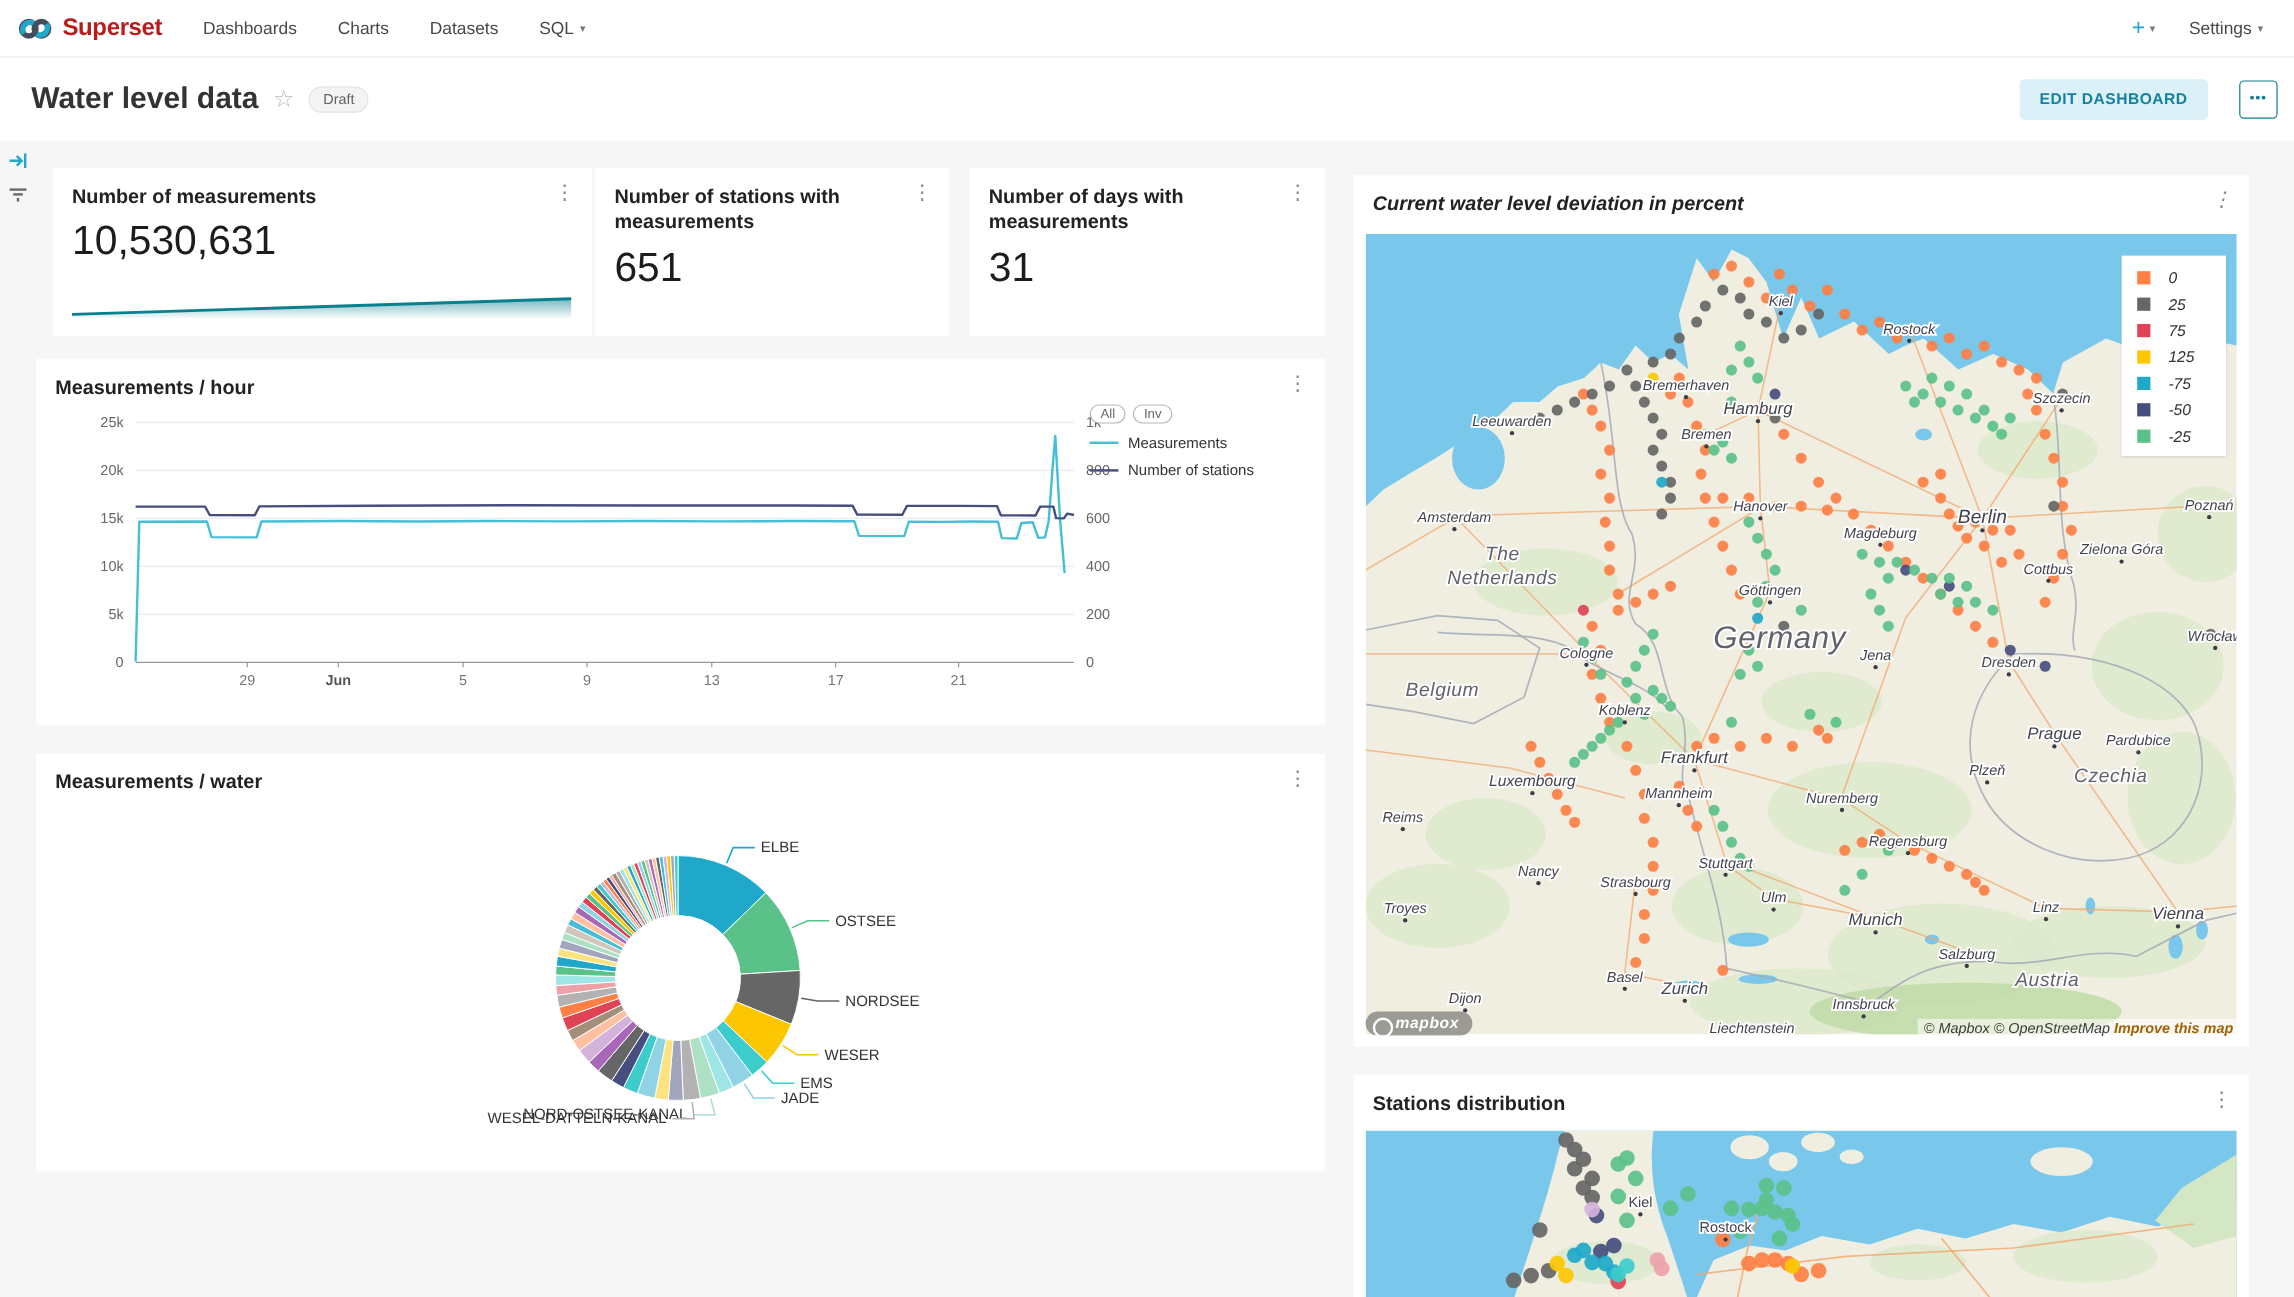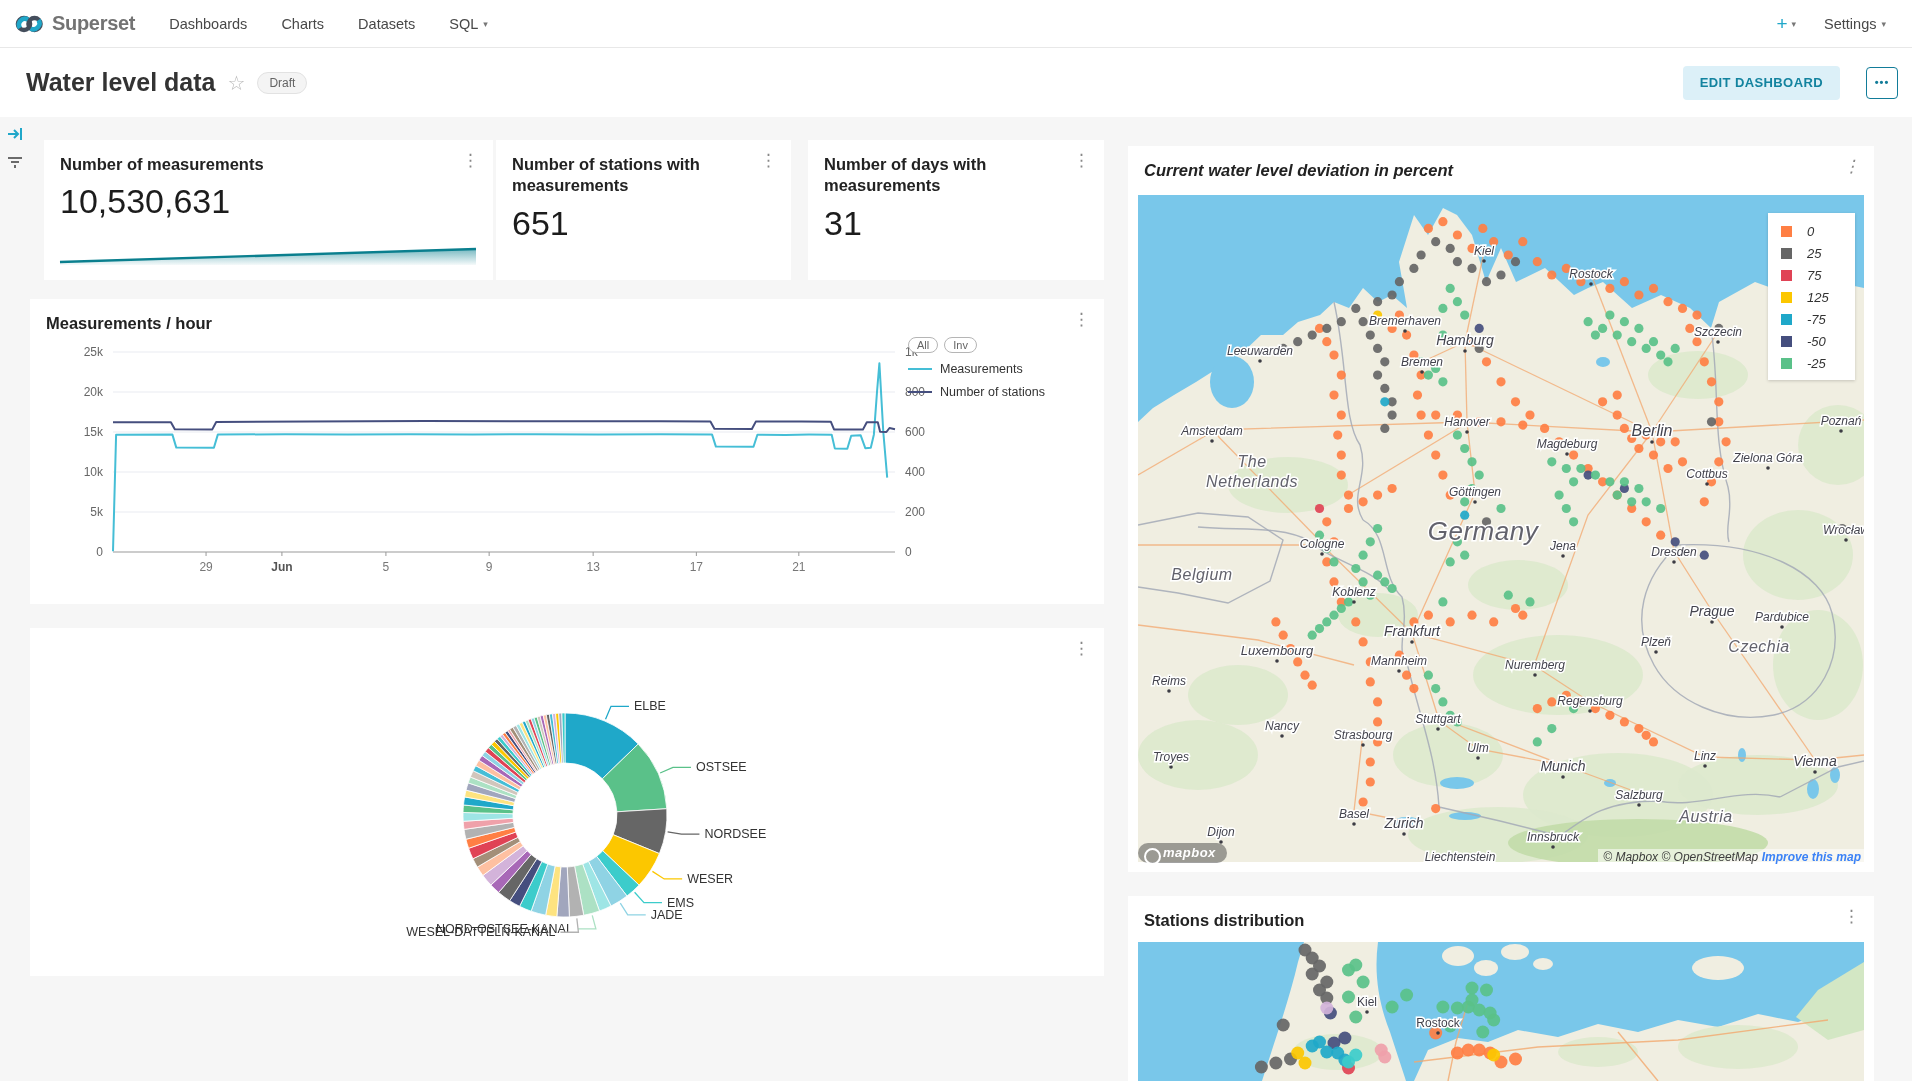--- a/index.html
+++ b/index.html
@@ -4,21 +4,21 @@
 <style>
   * { margin:0; padding:0; box-sizing:border-box; }
   html,body { width:1912px; height:1081px; overflow:hidden; background:#fff;
     font-family:"Liberation Sans", sans-serif; color:#333; }
   
   .navbar { position:absolute; top:0; left:0; right:0; height:48px; background:#fff;
     border-bottom:1px solid #e8e8e8; display:flex; align-items:center; justify-content:space-between;
     padding:0 26px 0 14px; z-index:30; }
   .nav-left { display:flex; align-items:center; gap:34px; }
   .logo { display:flex; align-items:center; gap:8px; cursor:pointer; }
-  .brand { font-size:20px; font-weight:bold; color:#737373; letter-spacing:-0.3px; }
+  .brand { font-size:20px; font-weight:bold; color:#b91c1c; letter-spacing:-0.3px; }
   .nav-item { font-size:14.5px; color:#484848; cursor:pointer; text-decoration:none; display:flex; align-items:center; gap:5px; }
   .caret { font-size:9px; color:#777; }
   .nav-right { display:flex; align-items:center; gap:28px; }
   .plus-menu { color:#20A7C9; font-size:19px; display:flex; align-items:center; gap:4px; cursor:pointer; }
   .settings-menu { font-size:14.5px; color:#484848; display:flex; align-items:center; gap:5px; cursor:pointer; }
   
   .page-header { position:absolute; top:48px; left:0; right:0; height:69px; background:#fff;
     display:flex; align-items:center; padding:0 14px 0 26px; z-index:20; }
   .page-title { font-size:25px; font-weight:bold; color:#333; }
   .fav-star { font-size:20px; color:#b9b9b9; margin-left:12px; cursor:pointer; }
@@ -68,21 +68,21 @@
   .map-legend-row { display:flex; align-items:center; margin-bottom:7px; }
   .map-legend-row:last-child { margin-bottom:0; }
   .map-swatch { width:11px; height:11px; }
   .map-legend-label { font-size:13px; color:#333; margin-left:15px; min-width:34px; }
   .mapbox-logo { position:absolute; left:10px; bottom:9px; background:rgba(70,70,70,0.5); color:#fff;
     border-radius:12px; font-size:13px; font-weight:bold; letter-spacing:0.5px; padding:2px 11px 3px 25px; z-index:5; }
   .mapbox-logo::before { content:""; position:absolute; left:6px; top:5px; width:13px; height:13px;
     border:2px solid #fff; border-radius:50%; }
   .map-attrib { position:absolute; right:8px; bottom:7px; font-size:12px; color:#3d3d3d;
     background:rgba(255,255,255,0.55); padding:1px 5px; z-index:5; }
-  .map-attrib b { color:#3b82f6; }
+  .map-attrib b { color:#a16207; }
 </style>
 </head>
 <body>
 
 <nav class="navbar">
   <div class="nav-left">
     <span class="logo">
       <svg width="30" height="28" viewBox="0 0 30 28">
         <circle cx="10" cy="14" r="6" fill="none" stroke="#444e5c" stroke-width="4.6"></circle>
         <circle cx="20.5" cy="14" r="6" fill="none" stroke="#444e5c" stroke-width="4.6"></circle>
@@ -216,20 +216,21 @@
         <span class="legend-label">Measurements</span>
       </div>
       <div class="legend-item">
         <span class="legend-swatch" style="border-color:#454E7E"></span>
         <span class="legend-label">Number of stations</span>
       </div>
     </div>
   </section>
 
   <section class="panel" id="water-panel">
+    <div class="panel-title">Measurements / water</div>
     <span class="dots-menu">⋮</span>
     <svg id="water-svg" viewBox="0 0 1074 348">
         <path d="M535,85 A102,102 0 0 1 608.2270161525731,115.99433751178151 L572.3314199993509,150.80103480992784 A52,52 0 0 0 535,135 Z" fill="#1FA8C9" stroke="#fff" stroke-width="0.8"></path>
         <polyline points="575.5377308224387,91.22582613372482 580.9947330485362,78.33314888249548 598.9947330485362,78.33314888249548" fill="none" stroke="#1FA8C9" stroke-width="1.3"></polyline>
         <text x="603.9947330485362" y="82.33314888249548" text-anchor="start" font-size="12.5" fill="#333" font-family="Liberation Sans">ELBE</text>
         <path d="M608.2270161525731,115.99433751178151 A102,102 0 0 1 636.8065395311785,180.72078757433792 L586.9013730943263,183.79883288103503 A52,52 0 0 0 572.3314199993509,150.80103480992784 Z" fill="#5AC189" stroke="#fff" stroke-width="0.8"></path>
         <polyline points="630.1385623227542,144.992215493323 642.9456764815865,139.33732142511647 660.9456764815865,139.33732142511647" fill="none" stroke="#5AC189" stroke-width="1.3"></polyline>
         <text x="665.9456764815865" y="143.33732142511647" text-anchor="start" font-size="12.5" fill="#333" font-family="Liberation Sans">OSTSEE</text>
         <path d="M636.8065395311785,180.72078757433792 A102,102 0 0 1 629.4150412977187,225.59792710431572 L583.1331583086409,206.6773746022002 A52,52 0 0 0 586.9013730943263,183.79883288103503 Z" fill="#666666" stroke="#fff" stroke-width="0.8"></path>
         <polyline points="637.6174212514538,203.90162287183313 651.4313048814572,206.1768413353491 669.4313048814572,206.1768413353491" fill="none" stroke="#666666" stroke-width="1.3"></polyline>

